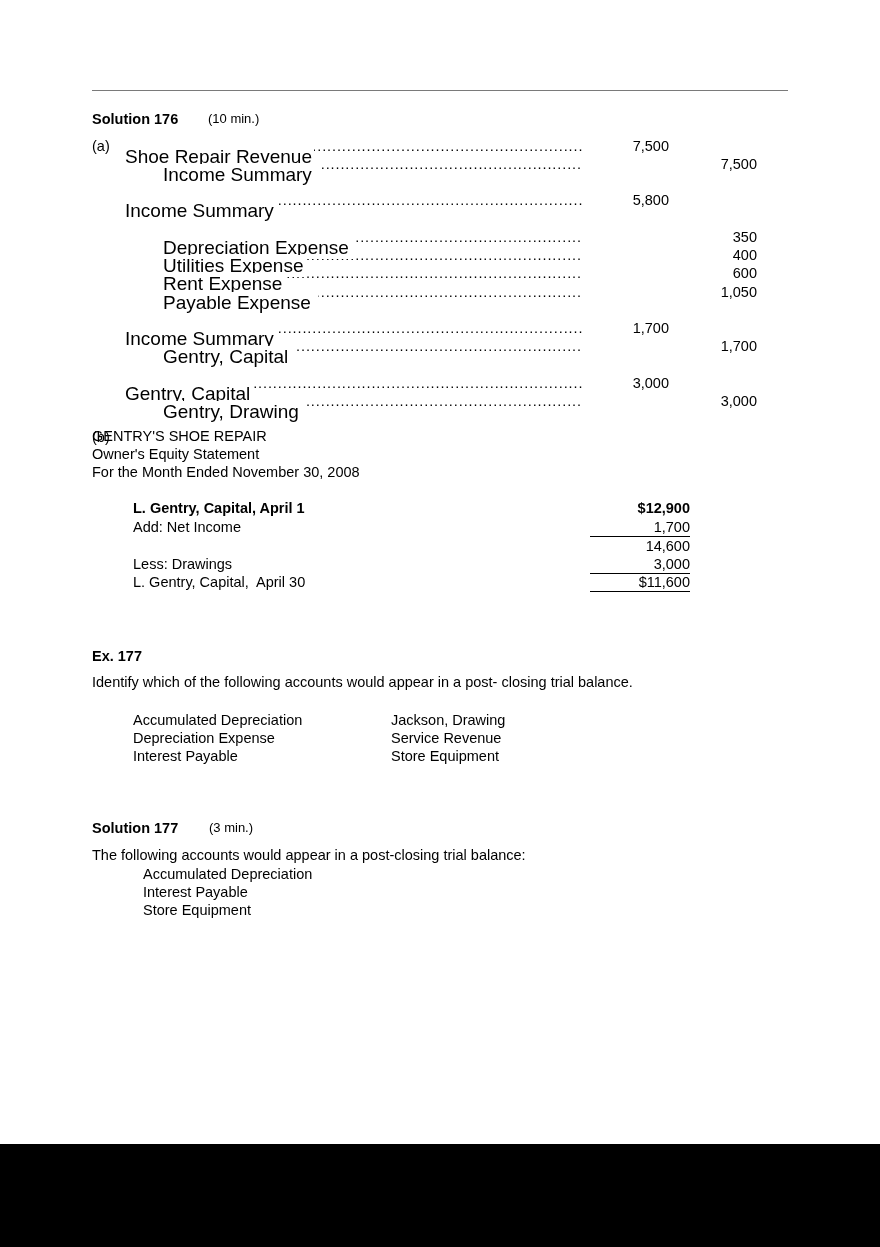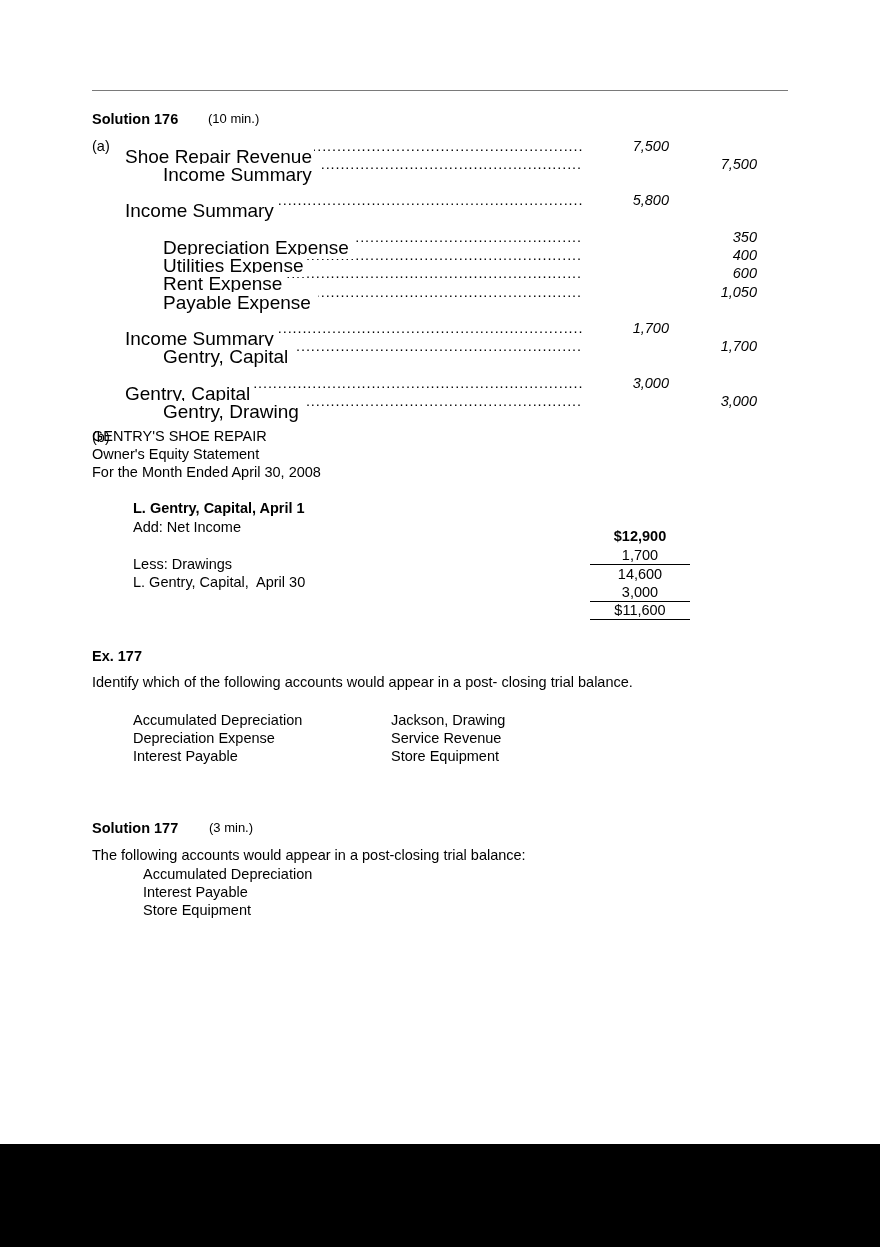--- a/index.html
+++ b/index.html
@@ -98,21 +98,20 @@
     white-space: nowrap;
   }
   .je-amt {
     position: absolute;
     top: 0;
     font-size: 14.5px;
     text-align: right;
     z-index: 3;
     background: #ffffff;
     padding-left: 4px;
-    font-style: italic;
   }
   .je-amt.debit  { left: 490px; width: 83px; }
   .je-amt.credit { left: 578px; width: 83px; }
 
   
   .oes-head {
     position: absolute;
     left: 92px;
     width: 700px;
     font-size: 14.5px;
@@ -131,23 +130,22 @@
     top: 0;
     font-size: 14.5px;
     white-space: pre;
   }
   .oes-value {
     position: absolute;
     left: 498px;
     width: 100px;
     top: 0;
     font-size: 14.5px;
-    text-align: center;
-    white-space: pre;
-    margin-top: 28px;
+    text-align: right;
+    white-space: pre;
   }
   .oes-value.ul {
     border-bottom: 1.4px solid #000;
     padding-bottom: 1px;
   }
 
   
   .acct-col-a { left: 133px; }
   .acct-col-b { left: 391px; }
 </style>
@@ -218,21 +216,21 @@
   <div class="je-row" style="top:393px;">
     <span class="je-leader" style="left:71px;"></span>
     <span class="je-acct lvl2">Gentry, Drawing </span>
     <span class="je-amt credit">3,000</span>
   </div>
 
   <div class="t" style="left:92px; top:428px;">(b)</div>
 
   <div class="oes-head" style="top:428px;">GENTRY'S SHOE REPAIR</div>
   <div class="oes-head" style="top:446px;">Owner's Equity Statement</div>
-  <div class="oes-head" style="top:464px;">For the Month Ended April 30, 2008</div>
+  <div class="oes-head" style="top:464px;">For the Month Ended November 30, 2008</div>
 
   <div class="oes-row" style="top:500px;font-weight:bold;">
     <span class="oes-label">L. Gentry, Capital, April 1</span>
     <span class="oes-value">$12,900</span>
   </div>
   <div class="oes-row" style="top:519px;">
     <span class="oes-label">Add: Net Income</span>
     <span class="oes-value ul">1,700</span>
   </div>
   <div class="oes-row" style="top:538px;">

